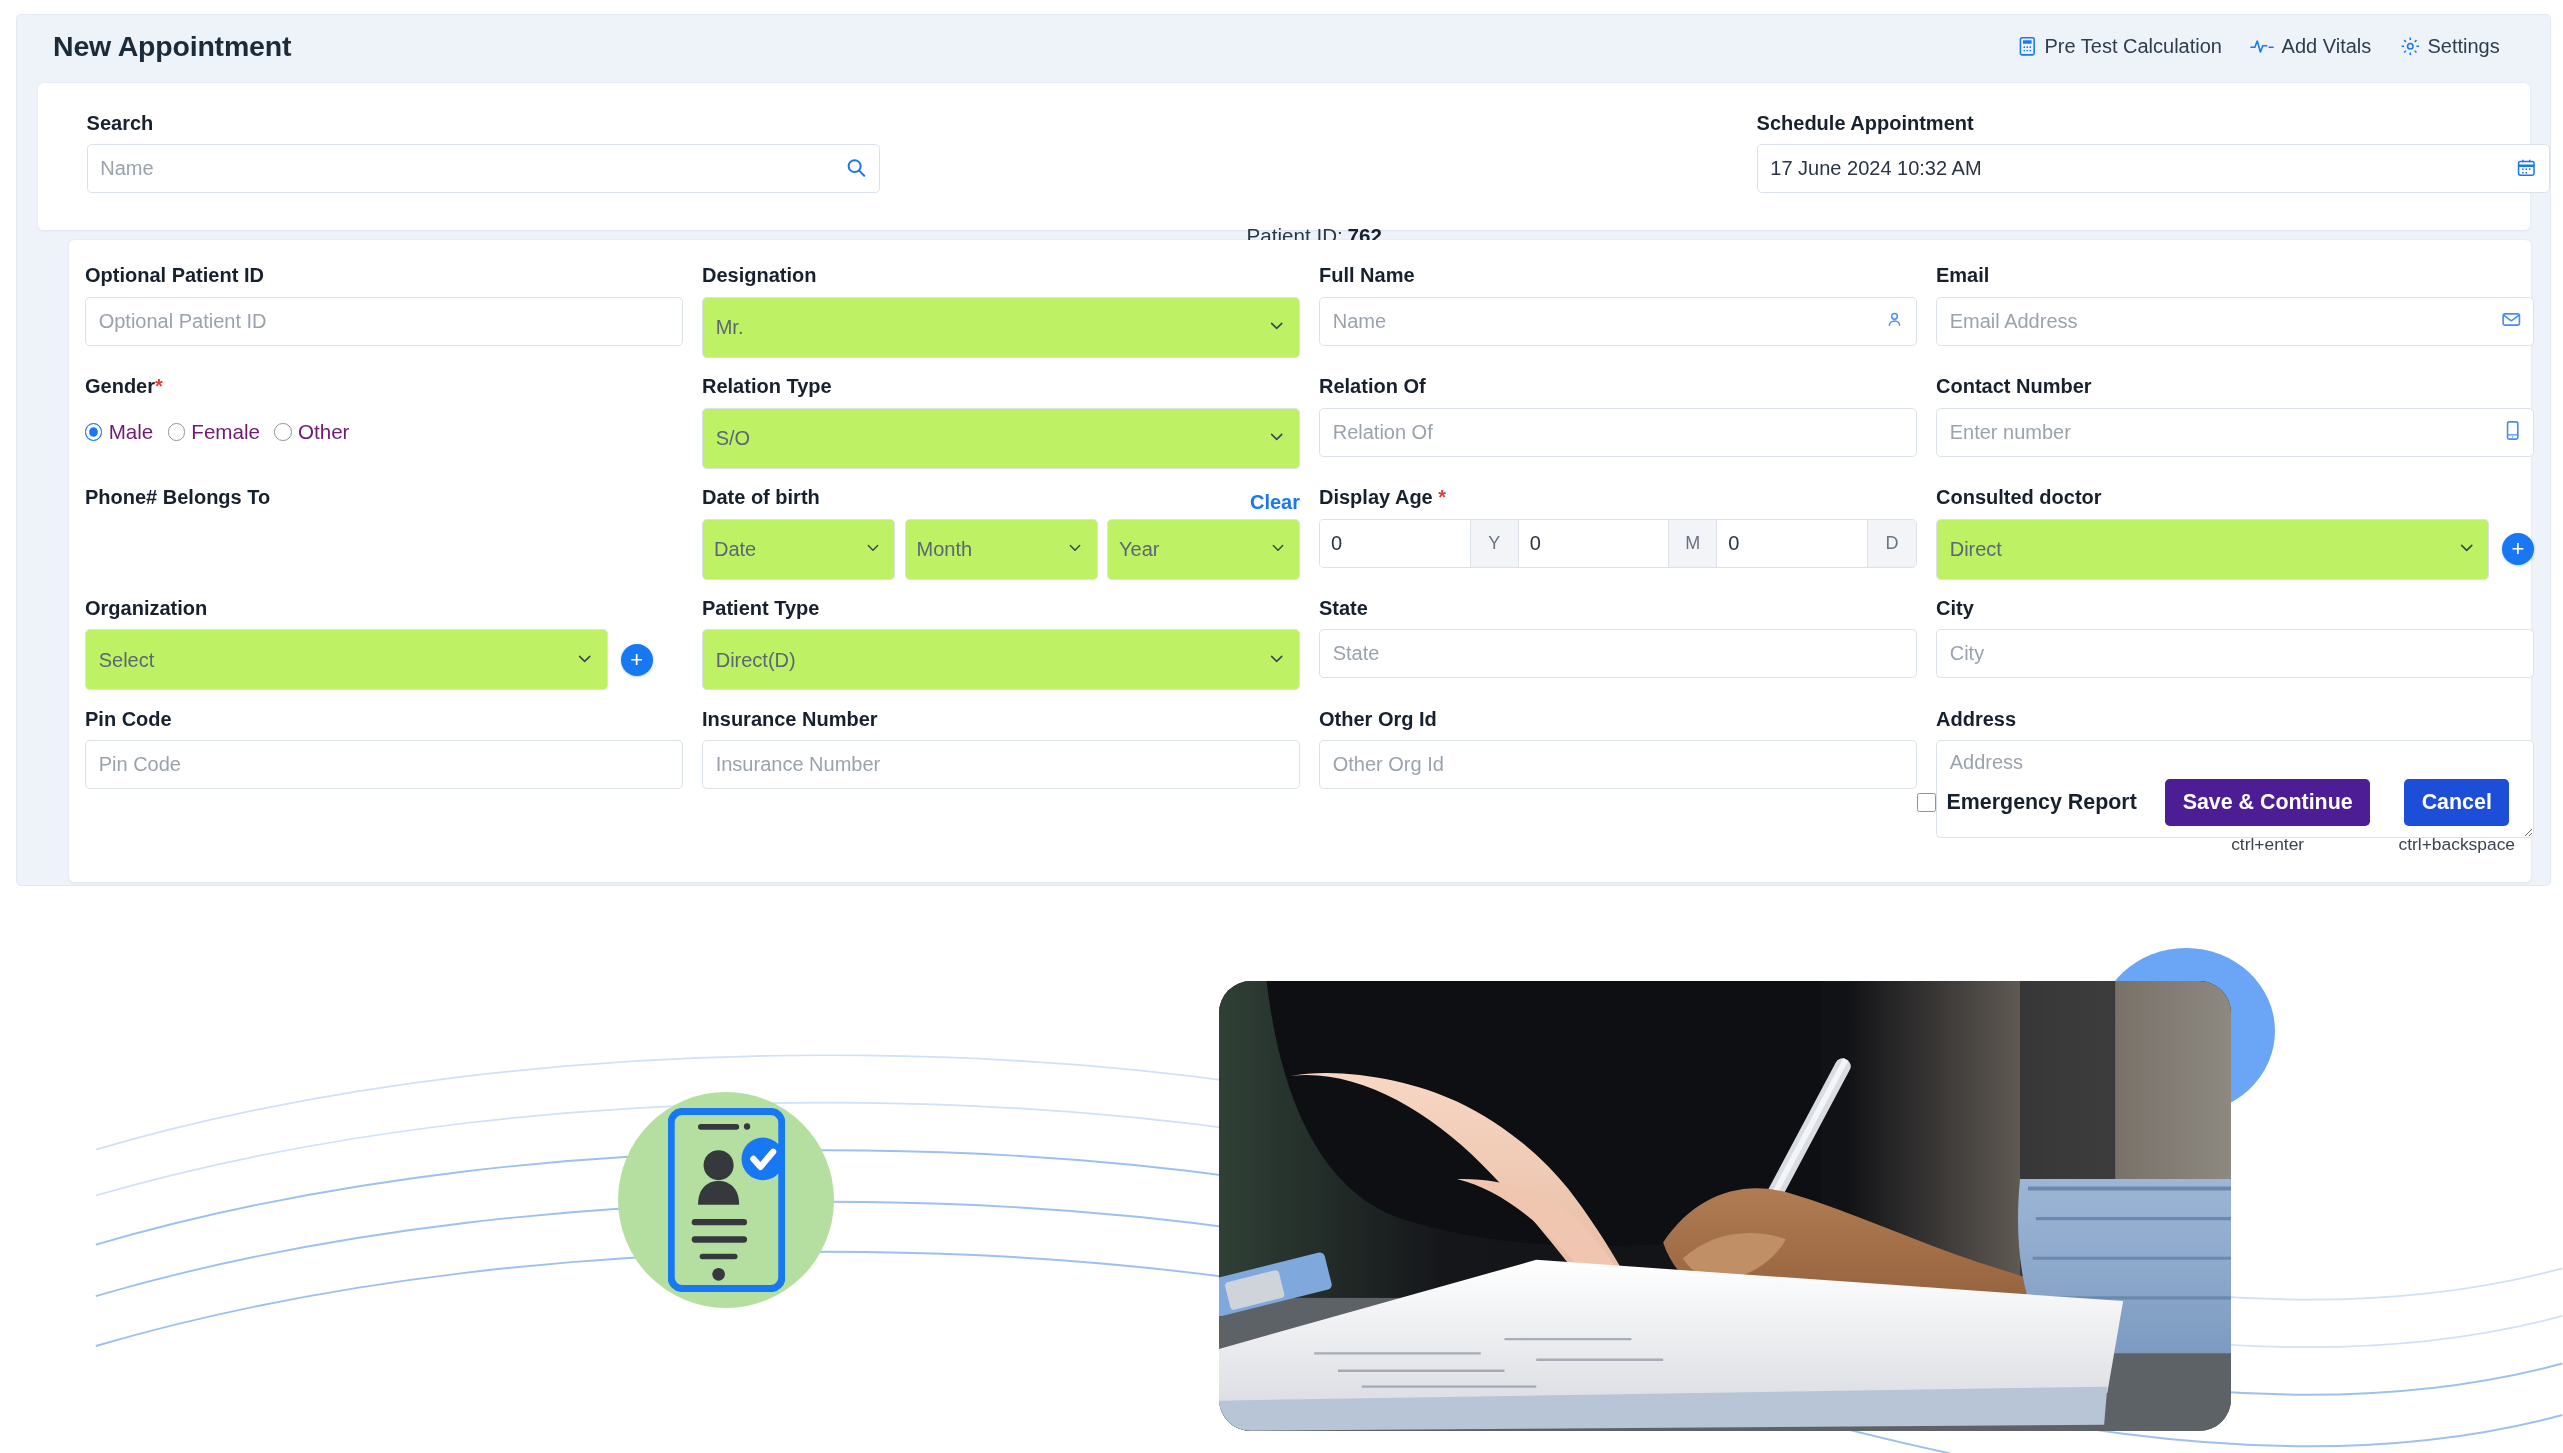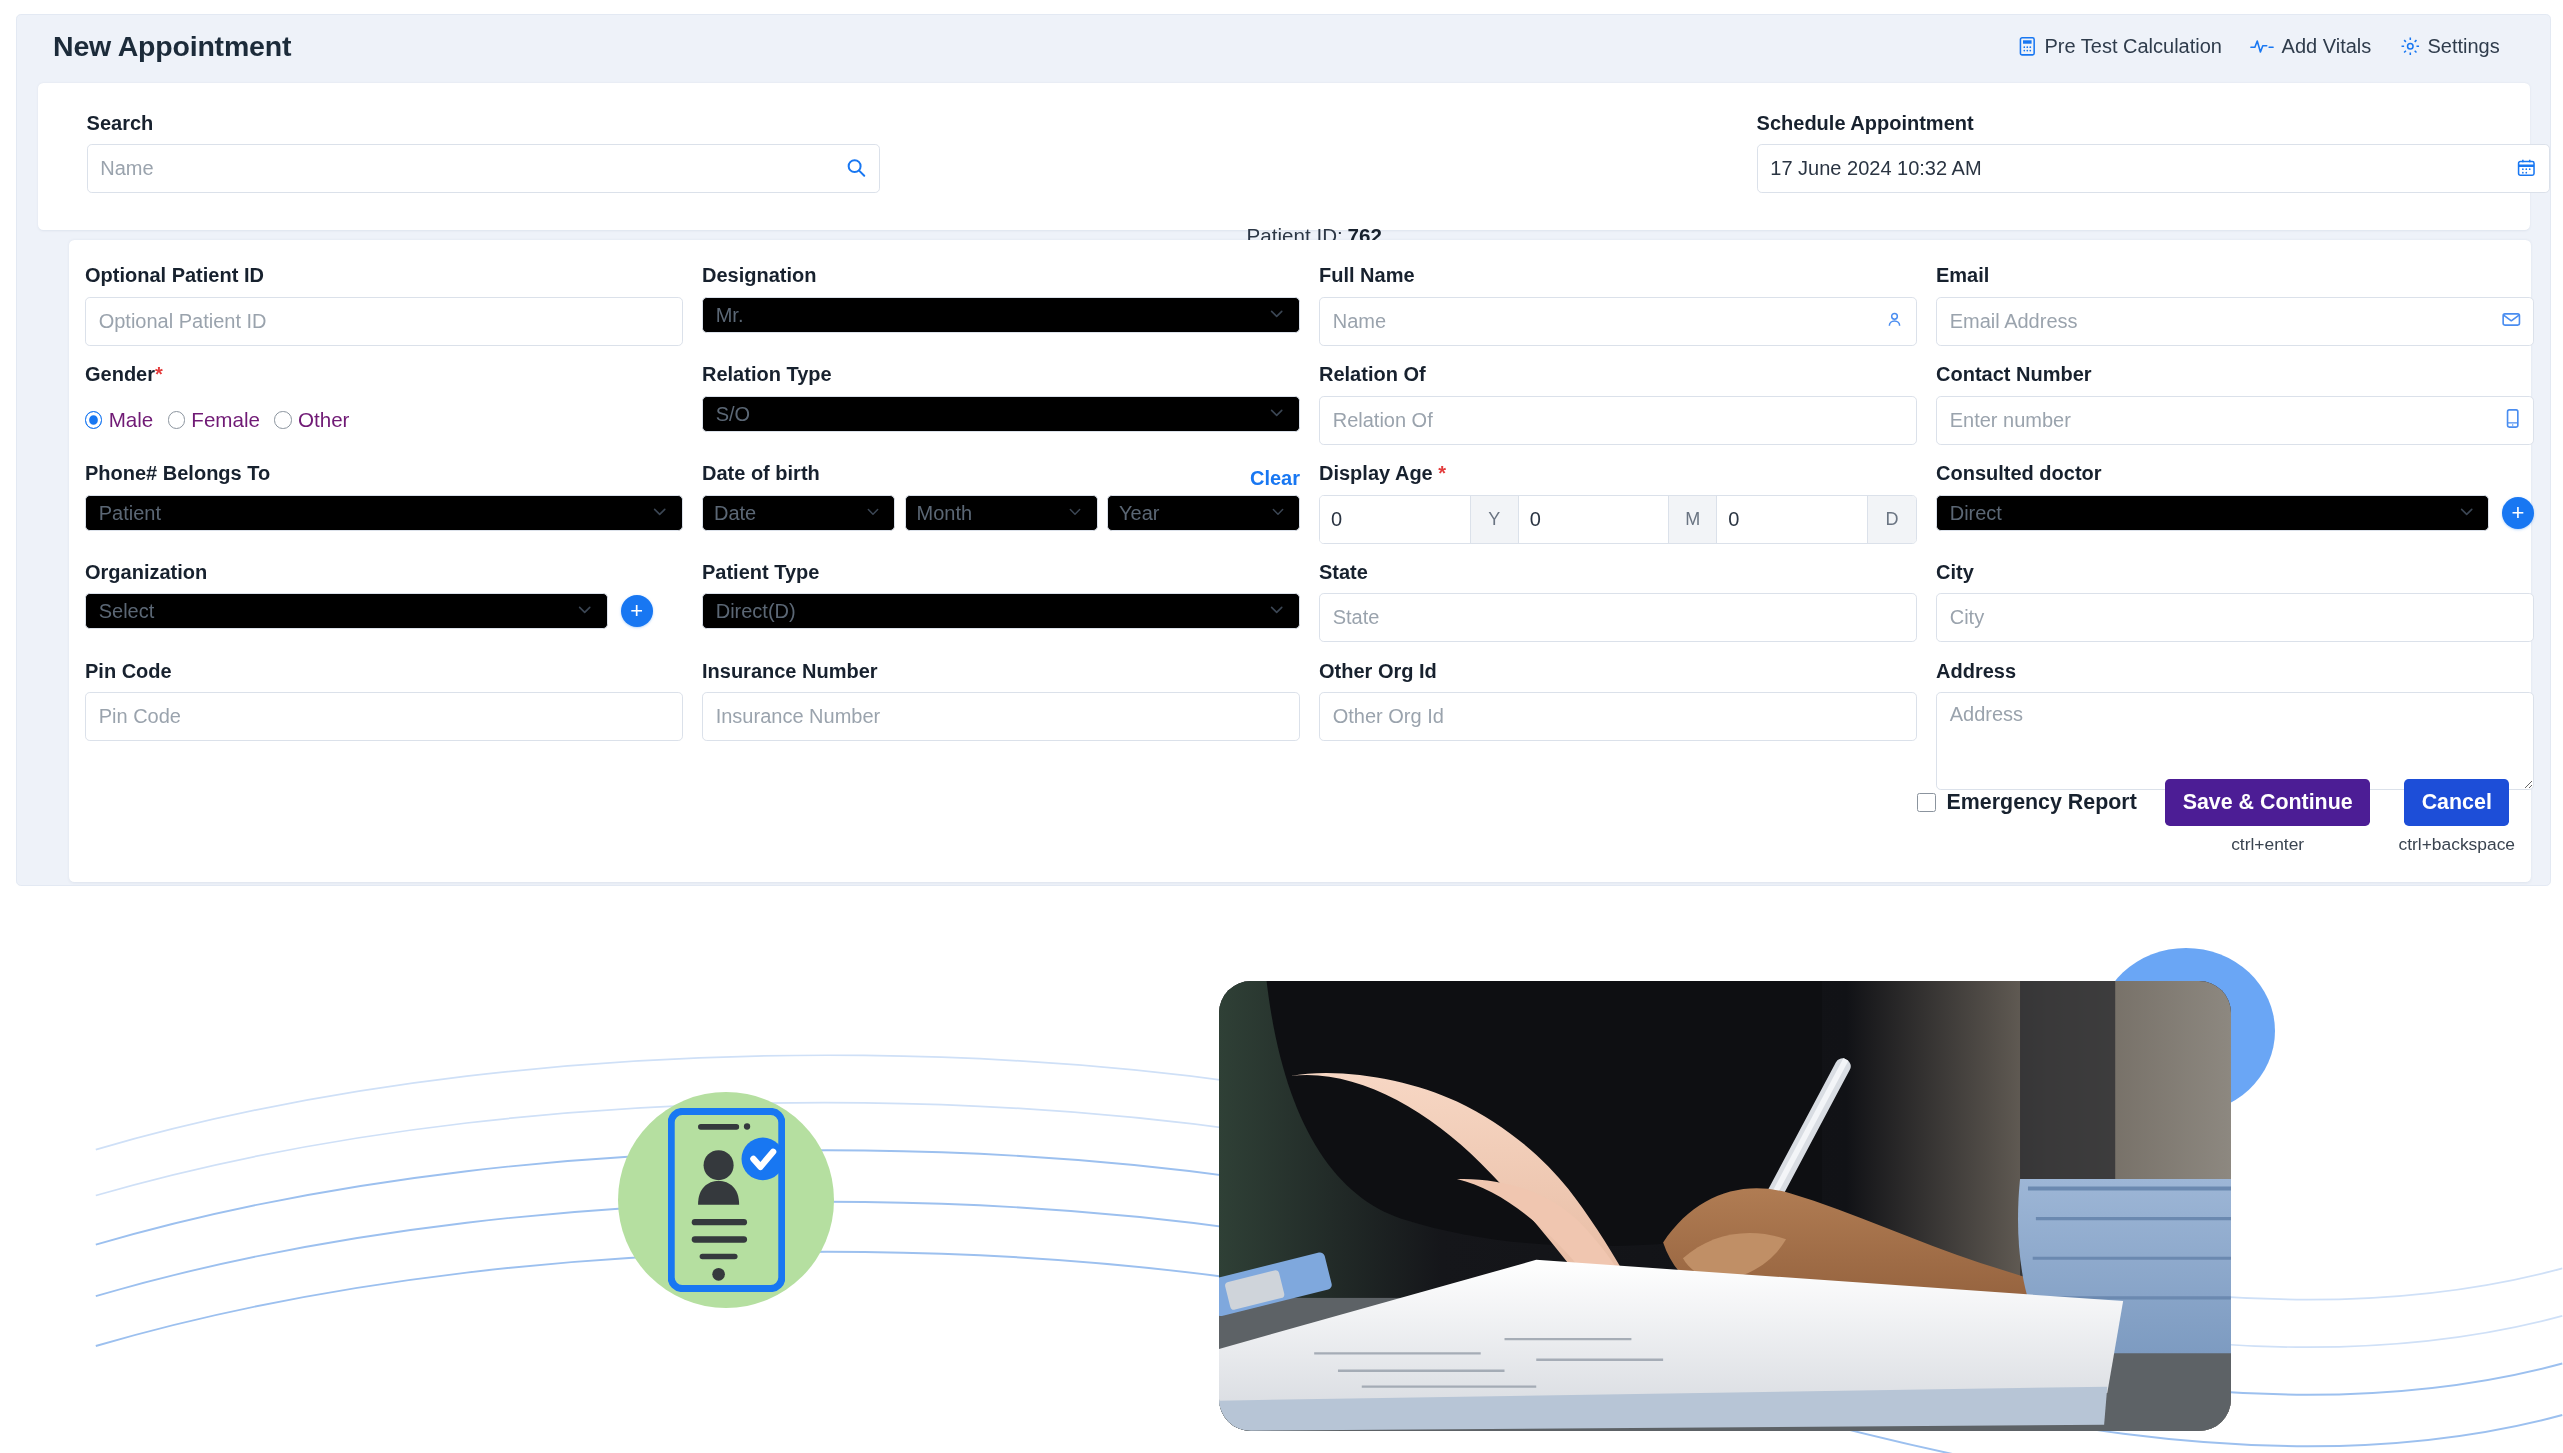--- a/index.html
+++ b/index.html
@@ -101,23 +101,23 @@
   .spacer { }
 
   .lbl-row { display: flex; align-items: center; justify-content: space-between; }
   .clear-link {
     font-size: 20px; font-weight: 700; color: #1877f2; cursor: pointer;
   }
 
   
   .sel-wrap { position: relative; }
   .sel {
-    width: 100%; height: 36px;
+    width: 100%; height: 61px;
     border: 0.8px solid #dbe1ea; border-radius: 4.8px;
-    background: #000000;
+    background: #bef264;
     font-size: 20px; color: #5b6775;
     padding: 0 36px 0 12.7px;
     appearance: none; -webkit-appearance: none;
     font-family: "Liberation Sans", sans-serif;
     outline: none; cursor: pointer;
   }
   .chev {
     position: absolute; right: 14.3px; top: 50%;
     transform: translateY(-50%); pointer-events: none;
   }
@@ -406,30 +406,20 @@
                 <rect x="3" y="2" width="12" height="20" rx="2"></rect>
                 <path d="M3 17h12" stroke-width="1.5"></path>
                 <circle cx="9" cy="19.5" r="0.9" fill="#4a8df0" stroke="none"></circle>
               </svg>
             </span>
           </div>
         </div>
 
         <div class="cell">
           <span class="field-label">Phone# Belongs To</span>
-          <div class="sel-wrap">
-            <select class="sel">
-              <option>Patient</option>
-            </select>
-            <span class="chev">
-              <svg width="17.4" height="17.4" viewBox="0 0 24 24" fill="none" stroke="#3b4654" stroke-width="2.2" stroke-linecap="round" stroke-linejoin="round">
-                  <path d="M5 9l7 7 7-7"></path>
-                </svg>
-            </span>
-          </div>
         </div>
         <div class="spacer"></div>
 
         <div class="cell">
           <div class="lbl-row">
             <span class="field-label">Date of birth</span>
             <span class="clear-link">Clear</span>
           </div>
           <div class="dob-row">
             <div class="sel-wrap">

